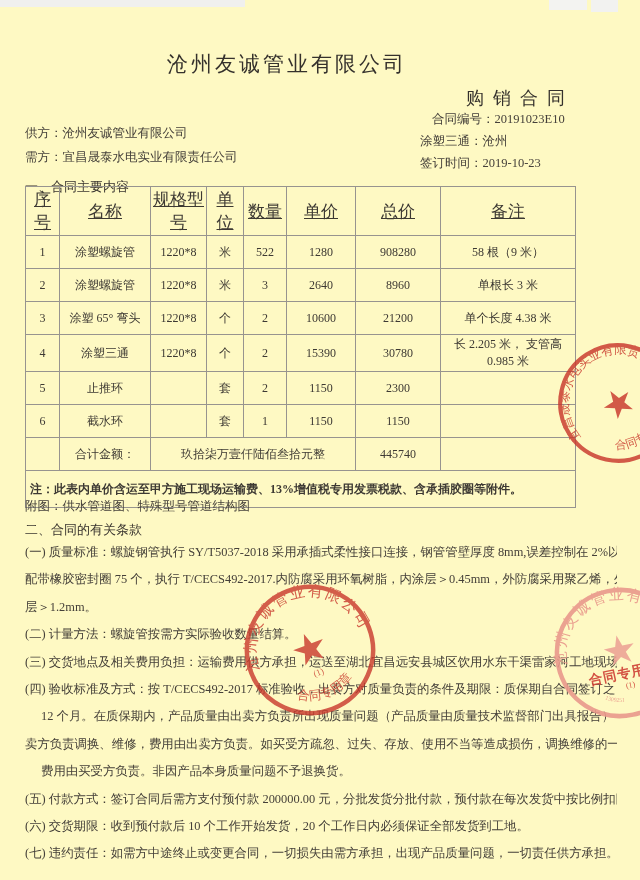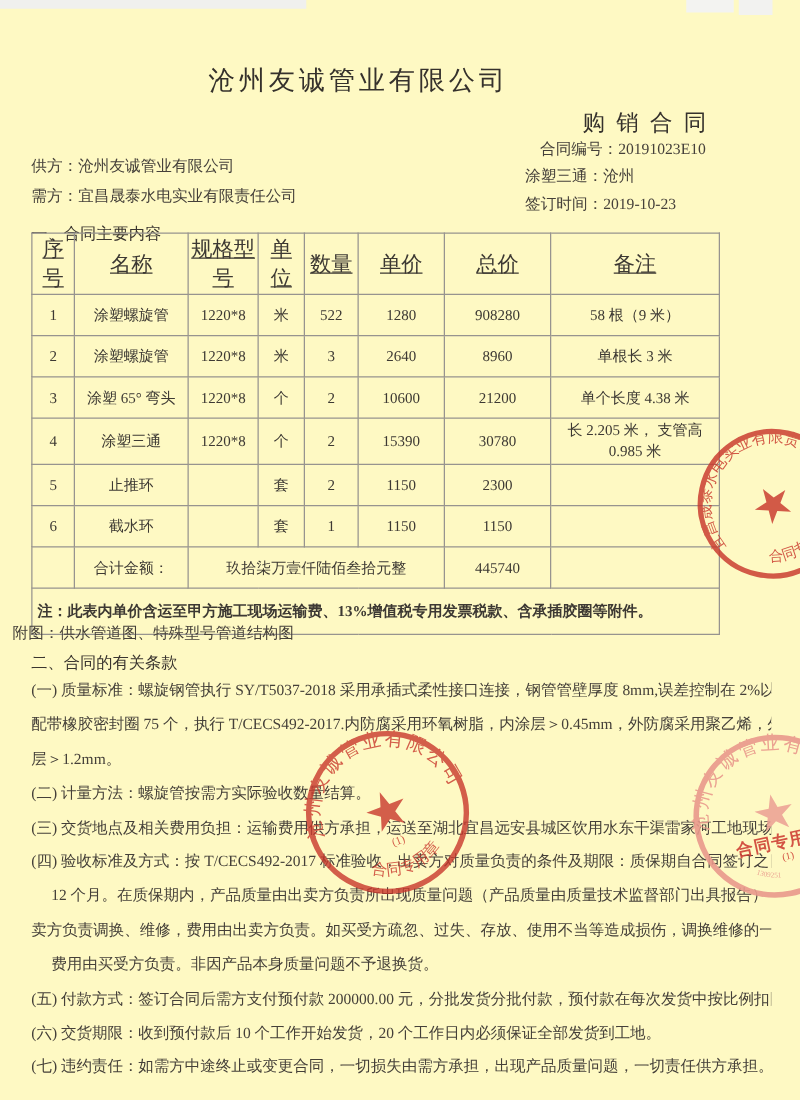--- a/index.html
+++ b/index.html
@@ -32,21 +32,21 @@
 
   .line{position:absolute;font-size:12.5px;white-space:nowrap;color:#45403a;}
   .supplier-line{top:101px;left:25px;margin-top:24px;}
   .buyer-line{top:149px;left:25px;}
   .meta-contract-no{top:111px;left:432px;text-align:center;}
   .meta-sign-place{top:133px;left:420px;}
   .meta-sign-date{top:155px;left:420px;}
   .sec-title{position:absolute;left:25px;font-size:13px;color:#3a352f;white-space:nowrap;}
   .sec1{top:168px;margin-top:10px;}
   .sec2{top:521px;}
-  .attach-line{top:498px;left:10px;}
+  .attach-line{top:498px;left:25px;}
 
   
   table.items{
     position:absolute;top:186px;left:25px;width:550px;
     border-collapse:collapse;table-layout:fixed;
     font-size:12px;color:#3d3933;
   }
   table.items td,table.items th{
     border:1px solid #97948f;
     text-align:center;vertical-align:middle;

